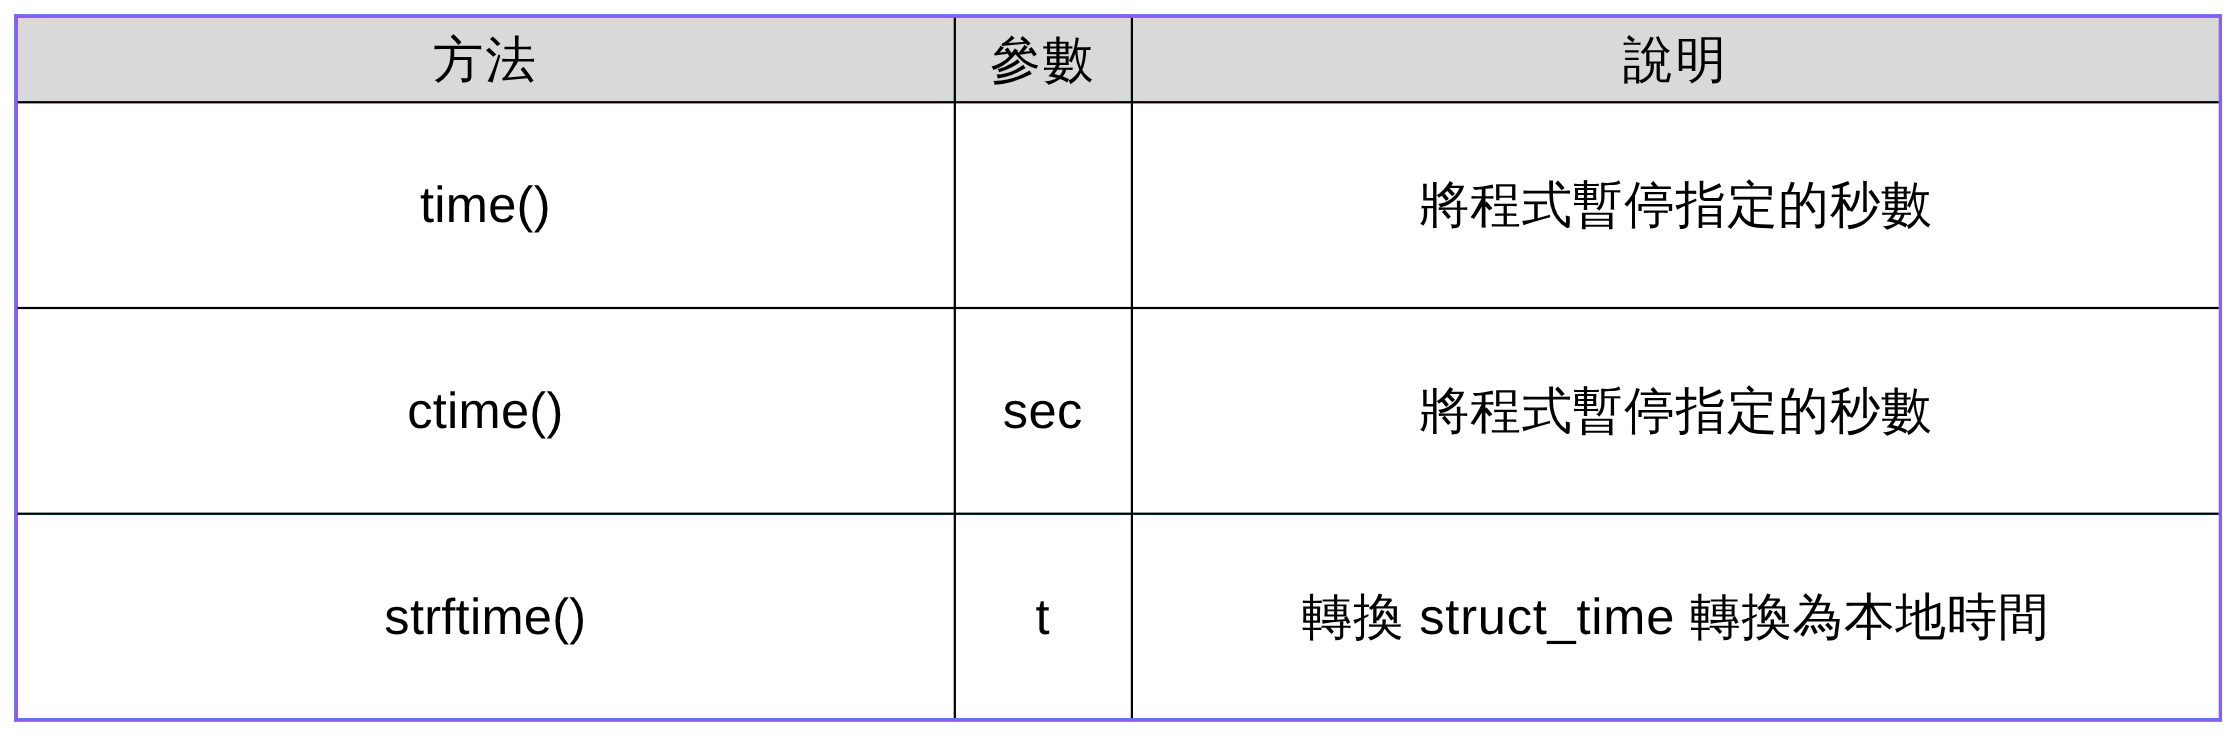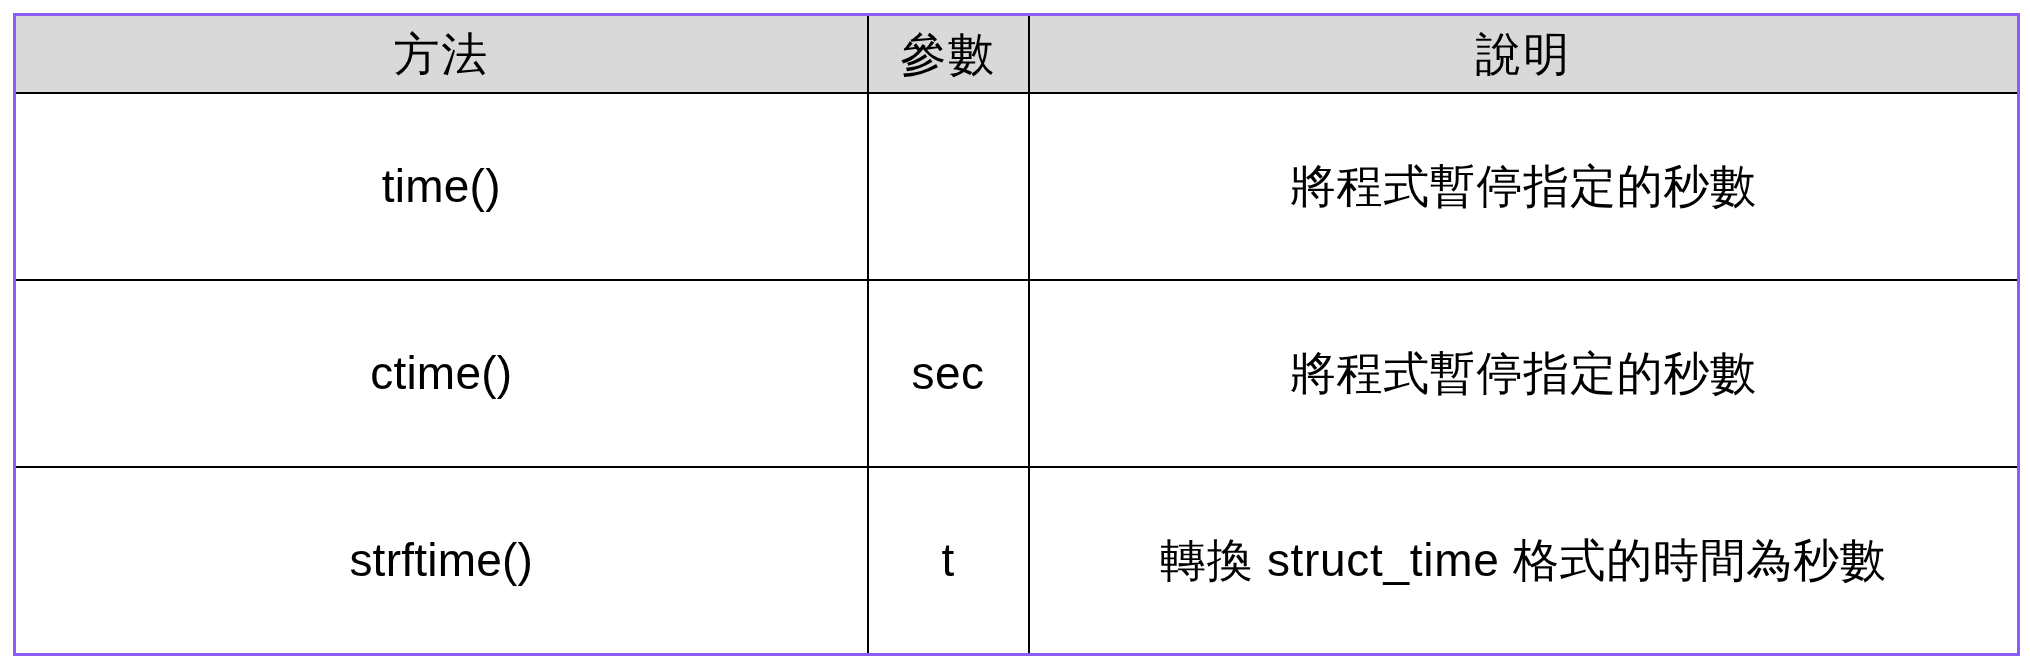--- a/index.html
+++ b/index.html
@@ -100,18 +100,18 @@
           <td class="cell-desc">將程式暫停指定的秒數</td>
         </tr>
         <tr>
           <td class="cell-method">ctime()</td>
           <td class="cell-param">sec</td>
           <td class="cell-desc">將程式暫停指定的秒數</td>
         </tr>
         <tr>
           <td class="cell-method">strftime()</td>
           <td class="cell-param">t</td>
-          <td class="cell-desc">轉換 struct_time 格式的時間為秒數</td>
+          <td class="cell-desc">轉換 struct_time 轉換為本地時間</td>
         </tr>
       </tbody>
     </table>
   </div>
 </div>
 
 </body></html>

